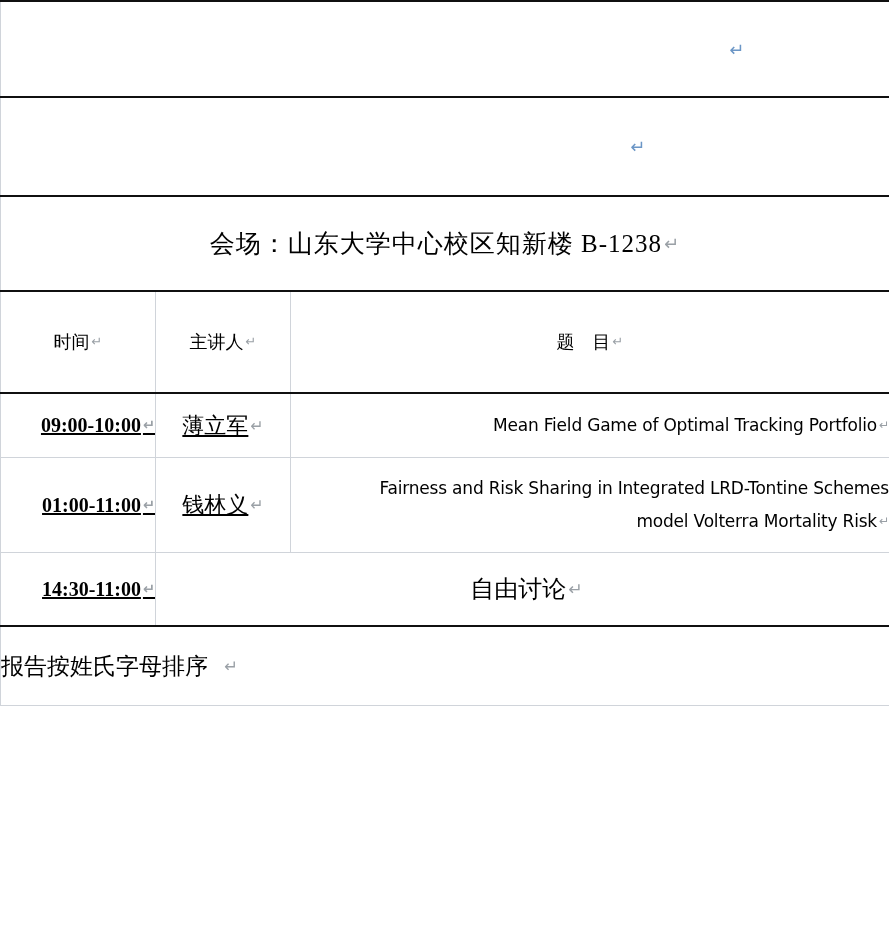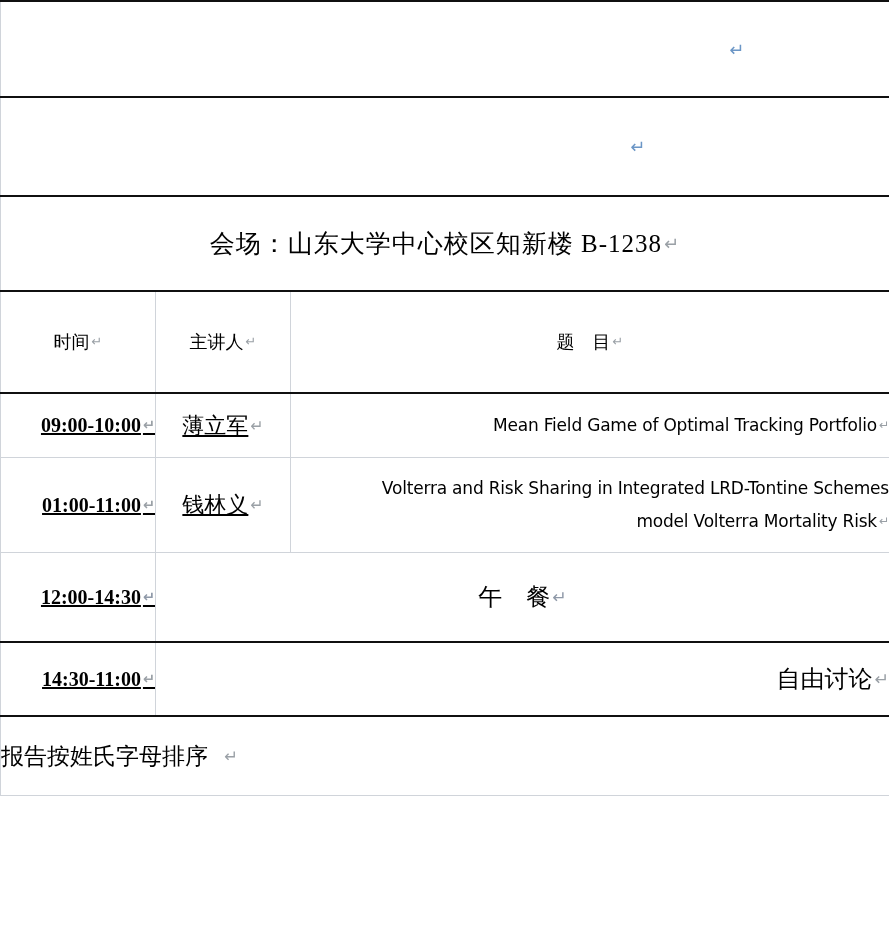--- a/index.html
+++ b/index.html
@@ -94,21 +94,21 @@
   .meal td {
     background: #d9e2ef;
     height: 88px;
   }
   .meal .cell-merged {
     text-align: center;
     font-size: 24px;
   }
   .free td { height: 72px; }
   .free .cell-merged {
-    text-align: right;
+    text-align: center;
     padding-left: 8px;
     font-size: 24px;
   }
 
   .footer td {
     height: 78px;
     text-align: left;
     padding-left: 10px;
     font-size: 23px;
   }
@@ -181,34 +181,26 @@
       </tr>
 
       <tr class="talk-2">
         <td class="cell-time">
           <span>01:00-11:00</span><span class="pilcrow">↵</span>
         </td>
         <td class="cell-speaker">
           <span class="uline">钱林义</span><span class="pilcrow">↵</span>
         </td>
         <td class="cell-title">
-          <div>Volterra and Risk Sharing in Integrated LRD-Tontine Schemes</div>
+          <div>Fairness and Risk Sharing in Integrated LRD-Tontine Schemes</div>
           <div><span>model Volterra Mortality Risk</span><span class="pilcrow">↵</span></div>
         </td>
       </tr>
 
 
-      <tr class="meal">
-        <td class="cell-time rule-bot">
-          <span>12:00-14:30</span><span class="pilcrow">↵</span>
-        </td>
-        <td colspan="2" class="cell-merged rule-bot">
-          <span>午　餐</span><span class="pilcrow">↵</span>
-        </td>
-      </tr>
 
       <tr class="free">
         <td class="cell-time rule-bot">
           <span>14:30-11:00</span><span class="pilcrow">↵</span>
         </td>
         <td colspan="2" class="cell-merged rule-bot">
           <span>自由讨论</span><span class="pilcrow">↵</span>
         </td>
       </tr>
 

